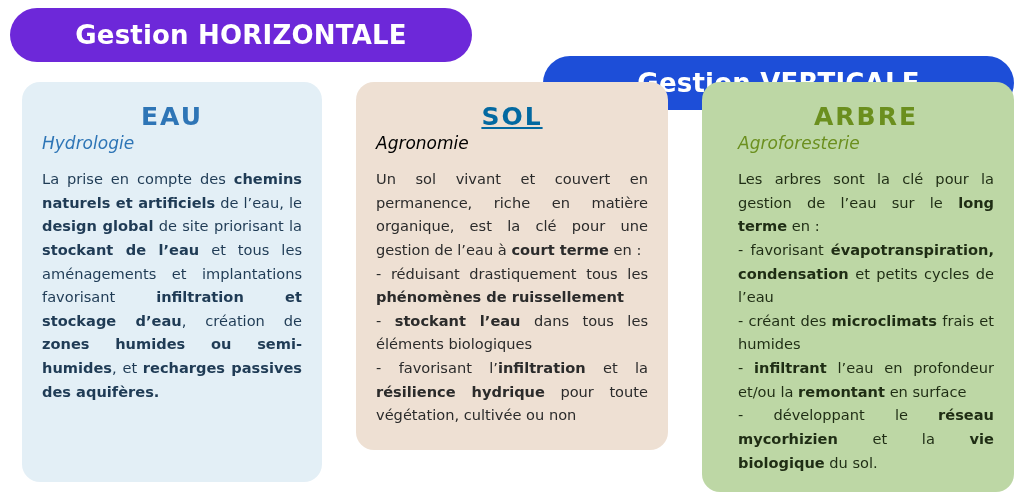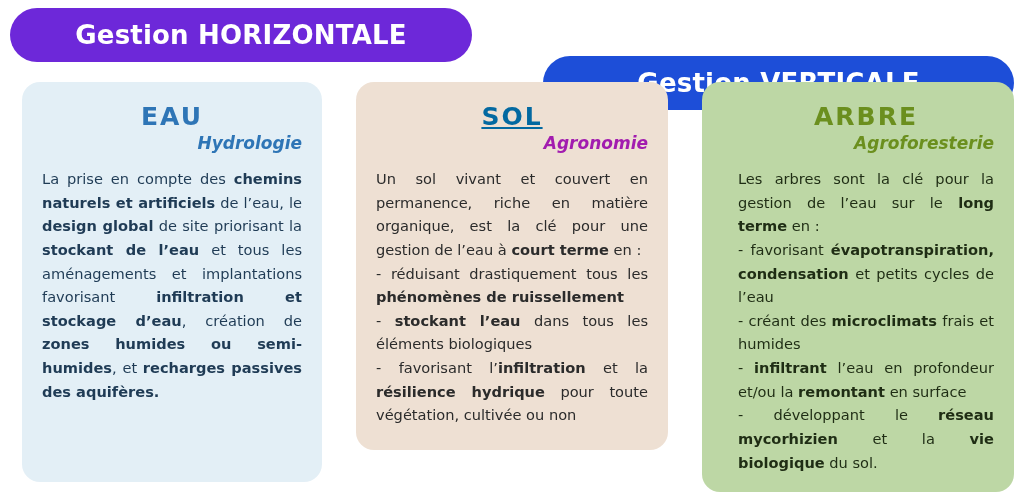--- a/index.html
+++ b/index.html
@@ -75,28 +75,27 @@
     font-size: 25px;
     font-weight: bold;
     letter-spacing: 2px;
     margin: 4px 0 2px 0;
   }
   #title-eau   { color: #2e75b6; }
   #title-sol   { color: #0369a1; text-decoration: underline; }
   #title-arbre { color: #6b8f1e; }
 
   .card-sub {
-    text-align: right;
+    text-align: left;
     font-style: italic;
     font-size: 17px;
     margin-bottom: 14px;
-    font-weight: bold;
   }
   #sub-eau   { color: #2e75b6; }
-  #sub-sub   { color: #a21caf; }
+  #sub-sub   { color: #000000; }
   #sub-arbre { color: #6b8f1e; }
 
   .body-text {
     font-size: 14.6px;
     line-height: 1.62;
     text-align: justify;
     color: #1a1a1a;
   }
   #body-eau   { color: #1f3b55; }
   #body-sol   { color: #2b2b2b; }

